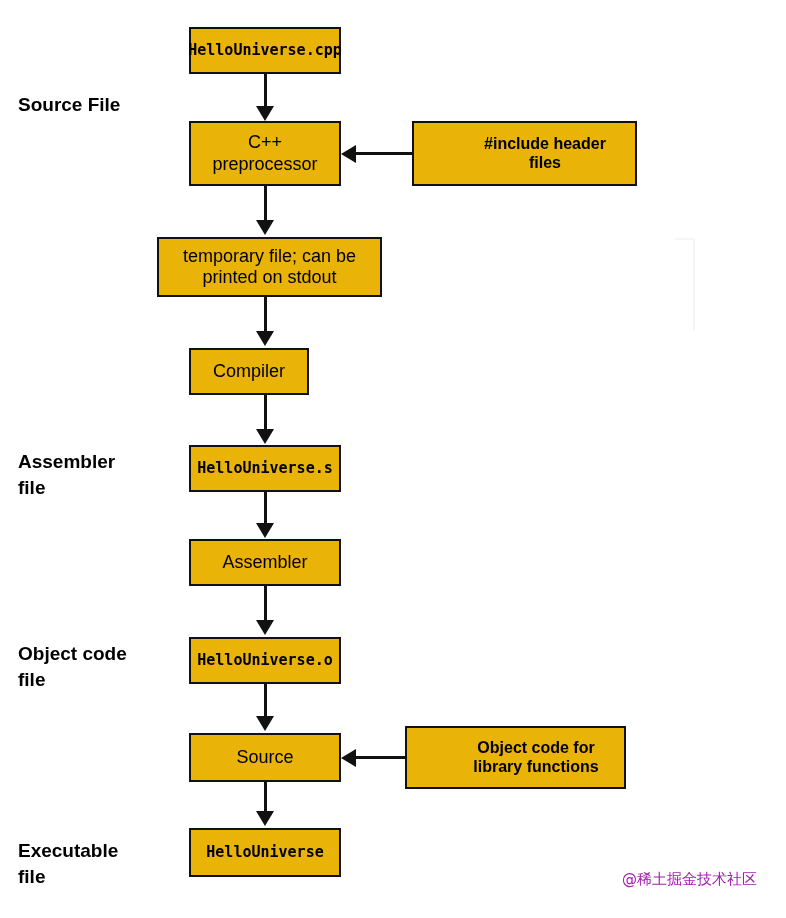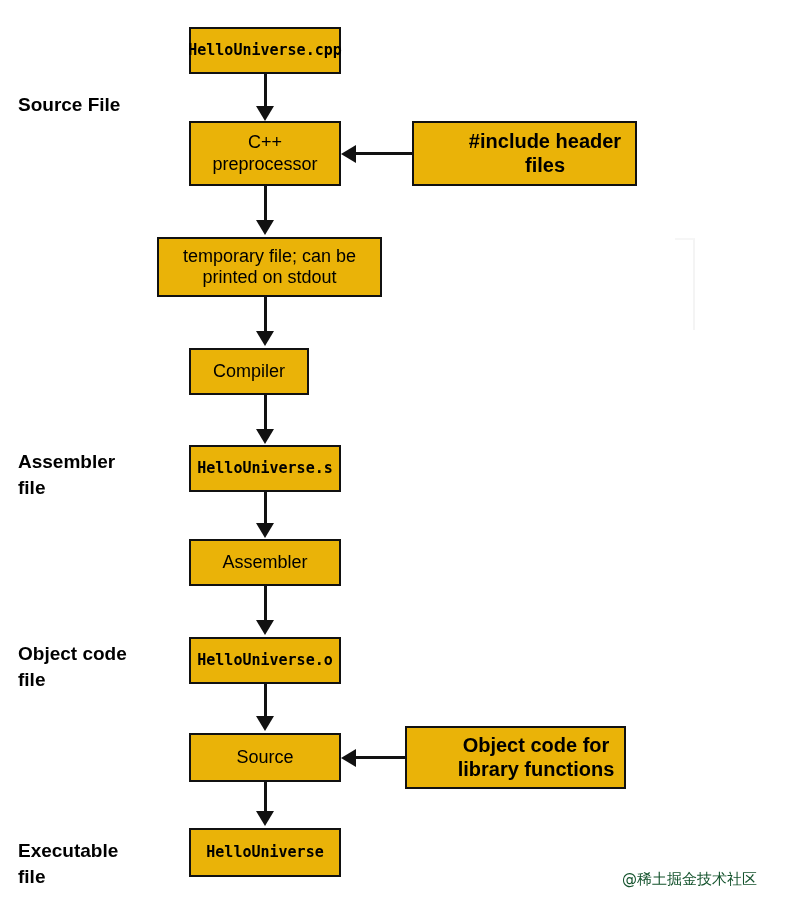--- a/index.html
+++ b/index.html
@@ -44,21 +44,21 @@
     letter-spacing: 0px;
   }
   .plain .txt {
     font-family: "Liberation Sans", sans-serif;
     font-weight: 400;
     font-size: 18px;
   }
   .strong .txt {
     font-family: "Liberation Sans", sans-serif;
     font-weight: 700;
-    font-size: 20px;
+    font-size: 16px;
     margin-left: 41px;
   }
 
   
   .stage-label {
     position: absolute;
     font-family: "Liberation Sans", sans-serif;
     font-weight: 700;
     font-size: 19px;
     color: #000000;
@@ -95,21 +95,21 @@
     border-top: 9px solid transparent;
     border-bottom: 9px solid transparent;
     border-right: 15px solid #111111;
   }
 
   
   .watermark {
     position: absolute;
     font-family: "DejaVu Sans", sans-serif;
     font-size: 15px;
-    color: #14532d;
+    color: #a21caf;
     white-space: nowrap;
   }
   .ghost-mark {
     position: absolute;
     border-right: 2px solid #f4f4f4;
     border-top: 2px solid #f6f6f6;
   }
 </style>
 </head>
 <body>

